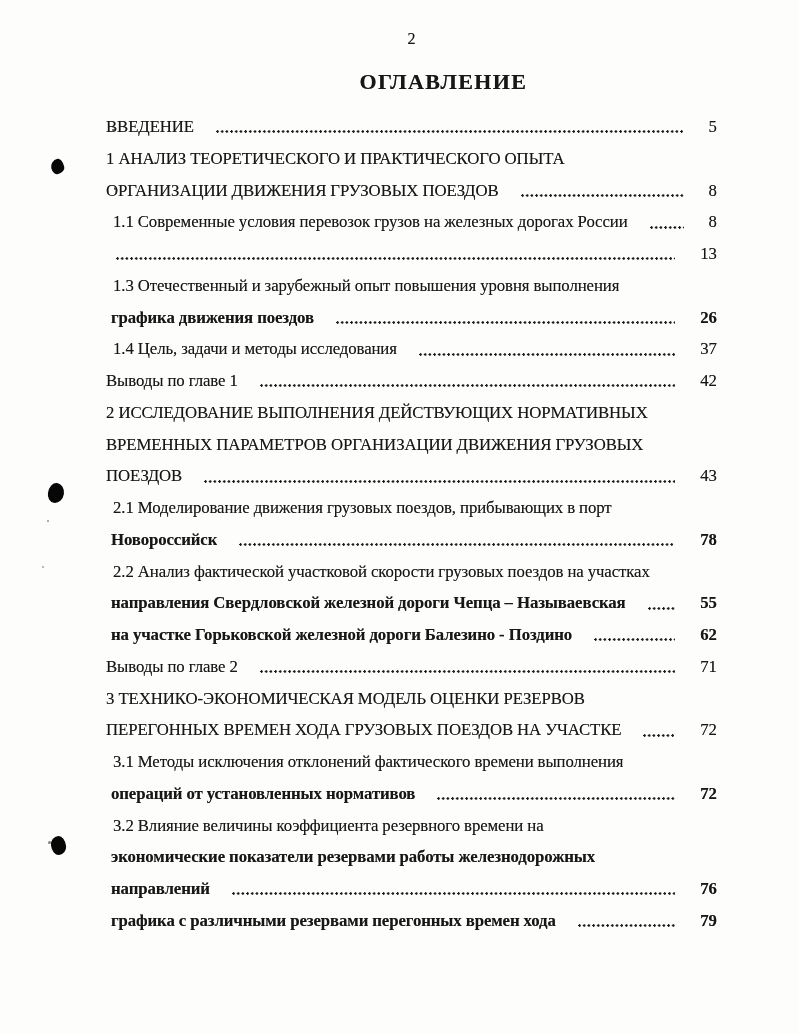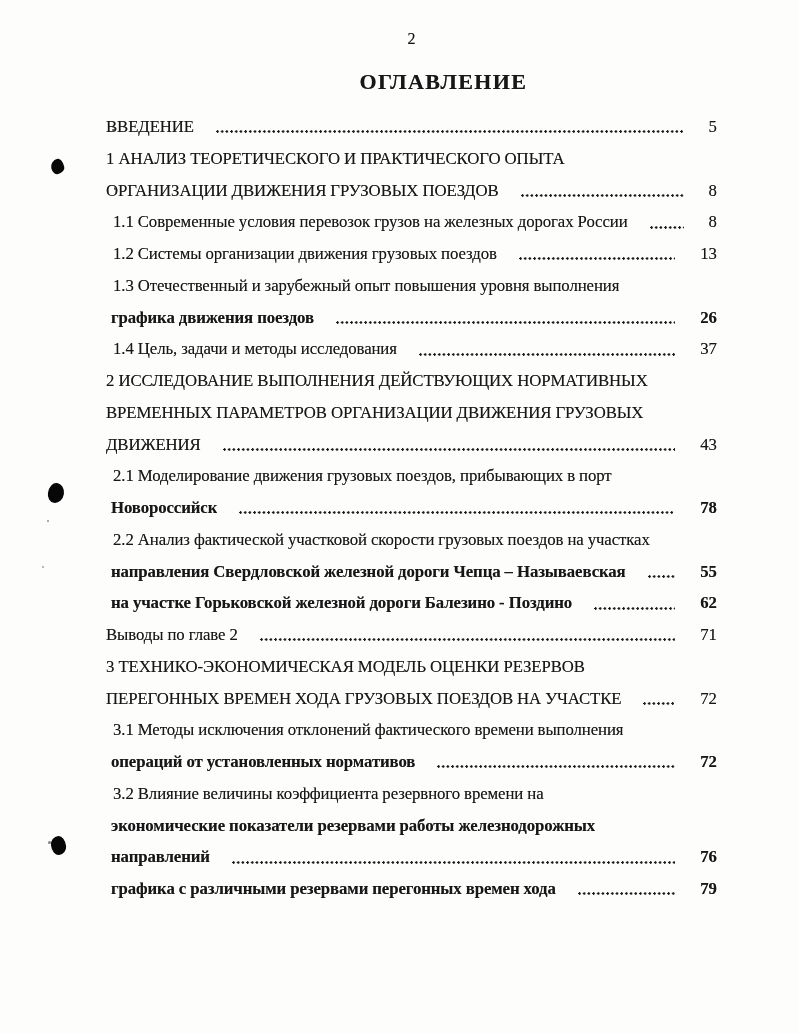--- a/index.html
+++ b/index.html
@@ -141,45 +141,49 @@
           <span class="toc-text">ОРГАНИЗАЦИИ ДВИЖЕНИЯ ГРУЗОВЫХ ПОЕЗДОВ</span>
           <span class="toc-leader"></span>
           <span class="toc-page">8</span>
         </div>
         <div class="toc-line indent1">
           <span class="toc-text">1.1 Современные условия перевозок грузов на железных дорогах России</span>
           <span class="toc-leader"></span>
           <span class="toc-page">8</span>
         </div>
         <div class="toc-line indent1">
-          <span class="toc-text">1.2 Системы организации движения грузовых поездов</span>
           <span class="toc-leader"></span>
           <span class="toc-page">13</span>
         </div>
         <div class="toc-line indent1">
           <span class="toc-text">1.3 Отечественный и зарубежный опыт повышения уровня выполнения</span>
         </div>
         <div class="toc-line indent2">
           <span class="toc-text">графика движения поездов</span>
           <span class="toc-leader"></span>
           <span class="toc-page">26</span>
         </div>
         <div class="toc-line indent1">
           <span class="toc-text">1.4 Цель, задачи и методы исследования</span>
           <span class="toc-leader"></span>
           <span class="toc-page">37</span>
         </div>
         <div class="toc-line indent0">
+          <span class="toc-text">Выводы по главе 1</span>
+          <span class="toc-leader"></span>
+          <span class="toc-page">42</span>
+        </div>
+        <div class="toc-line indent0">
           <span class="toc-text">2 ИССЛЕДОВАНИЕ ВЫПОЛНЕНИЯ ДЕЙСТВУЮЩИХ НОРМАТИВНЫХ</span>
         </div>
         <div class="toc-line indent0">
           <span class="toc-text">ВРЕМЕННЫХ ПАРАМЕТРОВ ОРГАНИЗАЦИИ ДВИЖЕНИЯ ГРУЗОВЫХ</span>
         </div>
         <div class="toc-line indent0">
-          <span class="toc-text">ДВИЖЕНИЯ</span>
+          <span class="toc-text">ПОЕЗДОВ</span>
           <span class="toc-leader"></span>
           <span class="toc-page">43</span>
         </div>
         <div class="toc-line indent1">
           <span class="toc-text">2.1 Моделирование движения грузовых поездов, прибывающих в порт</span>
         </div>
         <div class="toc-line indent2">
           <span class="toc-text">Новороссийск</span>
           <span class="toc-leader"></span>
           <span class="toc-page">78</span>

